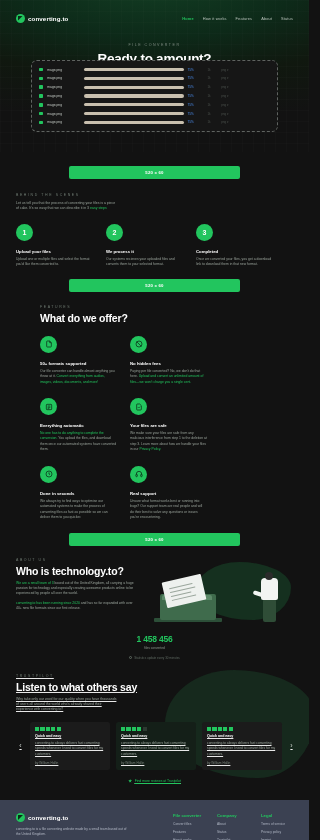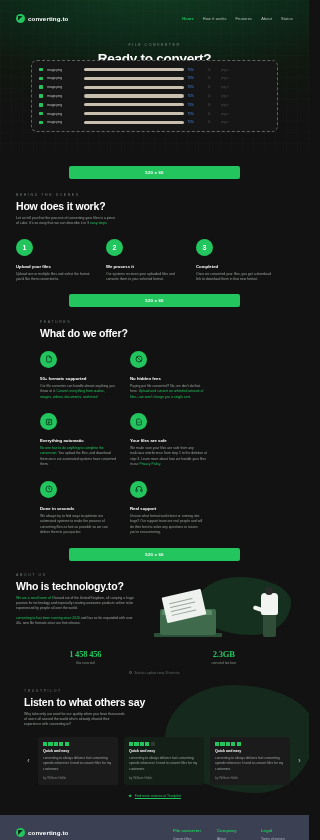--- a/index.html
+++ b/index.html
@@ -135,31 +135,31 @@
     position:absolute; left:22px; bottom:22px; width:40px;height:26px;
     background:#eef1ee; transform:rotate(-13deg); border-radius:1px;
   }
   .paper-l { position:absolute; background:#9aa69c; height:1.1px; border-radius:1px; }
   .person-head { position:absolute; right:20px; bottom:46px; width:8px;height:8px;border-radius:50%;background:#2b2b2b; }
   .person-body { position:absolute; right:15px; bottom:26px; width:17px;height:22px;background:#f2f4f2;border-radius:4px 4px 2px 2px; }
   .person-legs { position:absolute; right:17px; bottom:4px; width:13px;height:23px;background:#2f4d37;border-radius:2px; }
   .person-arm { position:absolute; right:28px; bottom:30px; width:12px;height:4px;background:#f2f4f2;border-radius:2px;transform:rotate(18deg); }
 
   .stats { display:flex; margin-top:8px; }
-  .stat { flex:1 1 0; text-align:center;font-family:Liberation Serif, serif; }
+  .stat { flex:1 1 0; text-align:center; }
   .stat-num { font-size:8.5px; font-weight:800; color:#22c55e; letter-spacing:-.2px; }
   .stat-lbl { font-size:3.2px; color:#8e988f; margin-top:2px; }
   .stats-note {
     display:flex; align-items:center; justify-content:center; gap:2px;
     font-size:3px; color:#5f6a62; margin-top:6px;
   }
   .note-dot { width:3px;height:3px;border-radius:50%;border:.6px solid #5f6a62; }
 
   
-  .tm-wrap { position:relative; padding:0 24px; }
+  .tm-wrap { position:relative; padding:0 16px;text-decoration:underline; }
   .tm-blob {
     position:absolute; right:-6px; top:-4px; width:150px; height:108px;
     background:#16291d; border-radius:46% 54% 38% 62%/50% 42% 58% 50%;
     z-index:0;
   }
   .tm-head { position:relative; z-index:2; }
   .tm-row { position:relative; z-index:2; display:flex; align-items:center; gap:5px; margin-top:9px; }
   .tm-arrow {
     width:9px;height:9px; color:#cfd6d0; font-size:7px;
     display:flex;align-items:center;justify-content:center; flex:0 0 auto; cursor:pointer;
@@ -215,21 +215,21 @@
       <nav class="nav-links">
         <a href="#" class="active">Home</a>
         <a href="#">How it works</a>
         <a href="#">Features</a>
         <a href="#">About</a>
         <a href="#">Status</a>
       </nav>
     </div>
 
     <div class="hero-kicker">FILE CONVERTER</div>
-    <div class="hero-title">Ready to convert?</div>
+    <div class="hero-title">Ready to amount?</div>
   </div>
 
   <div class="converter-wrap">
     <div class="converter" id="converter-list">
         <div class="file-row">
           <span class="file-dot"></span>
           <span class="file-name">image.png</span>
           <span class="bar-track"><span class="bar-fill" style="width: 75%;"></span></span>
           <span class="file-pct">75%</span>
           <span class="file-size">1k</span>
@@ -285,21 +285,20 @@
         </div>
       </div>
   </div>
 
   <div style="margin-top:14px;">
     <div class="ad">520 x 60</div>
   </div>
 
   <div class="section" style="margin-top:14px;">
     <div class="kicker">BEHIND THE SCENES</div>
-    <div class="h2">How does it work?</div>
     <div class="lede">
       <span>Let us tell you that the process of converting your files is a piece of cake. It's so easy that we can describe it in 3 </span><span class="lk">easy steps</span>
     </div>
     <div class="steps" id="steps-list">
         <div class="step">
           <div class="step-circle">1</div>
           <div class="step-title">Upload your files</div>
           <div class="step-body">Upload one or multiple files and select the format you'd like them converted to.</div>
         </div>
         <div class="step">
@@ -419,24 +418,20 @@
         <div class="person-arm"></div>
         <div class="person-head"></div>
       </div>
     </div>
 
     <div class="stats" id="stats-row">
         <div class="stat">
           <div class="stat-num">1 458 456</div>
           <div class="stat-lbl">files converted</div>
         </div>
-        <div class="stat">
-          <div class="stat-num">2.3GB</div>
-          <div class="stat-lbl">converted last hour</div>
-        </div>
       </div>
 
     <div class="stats-note">
       <span class="note-dot"></span>
       <span>Statistics update every 30 minutes</span>
     </div>
   </div>
 
   <div class="tm-wrap" style="margin-top:14px;">
     <div class="tm-blob"></div>

